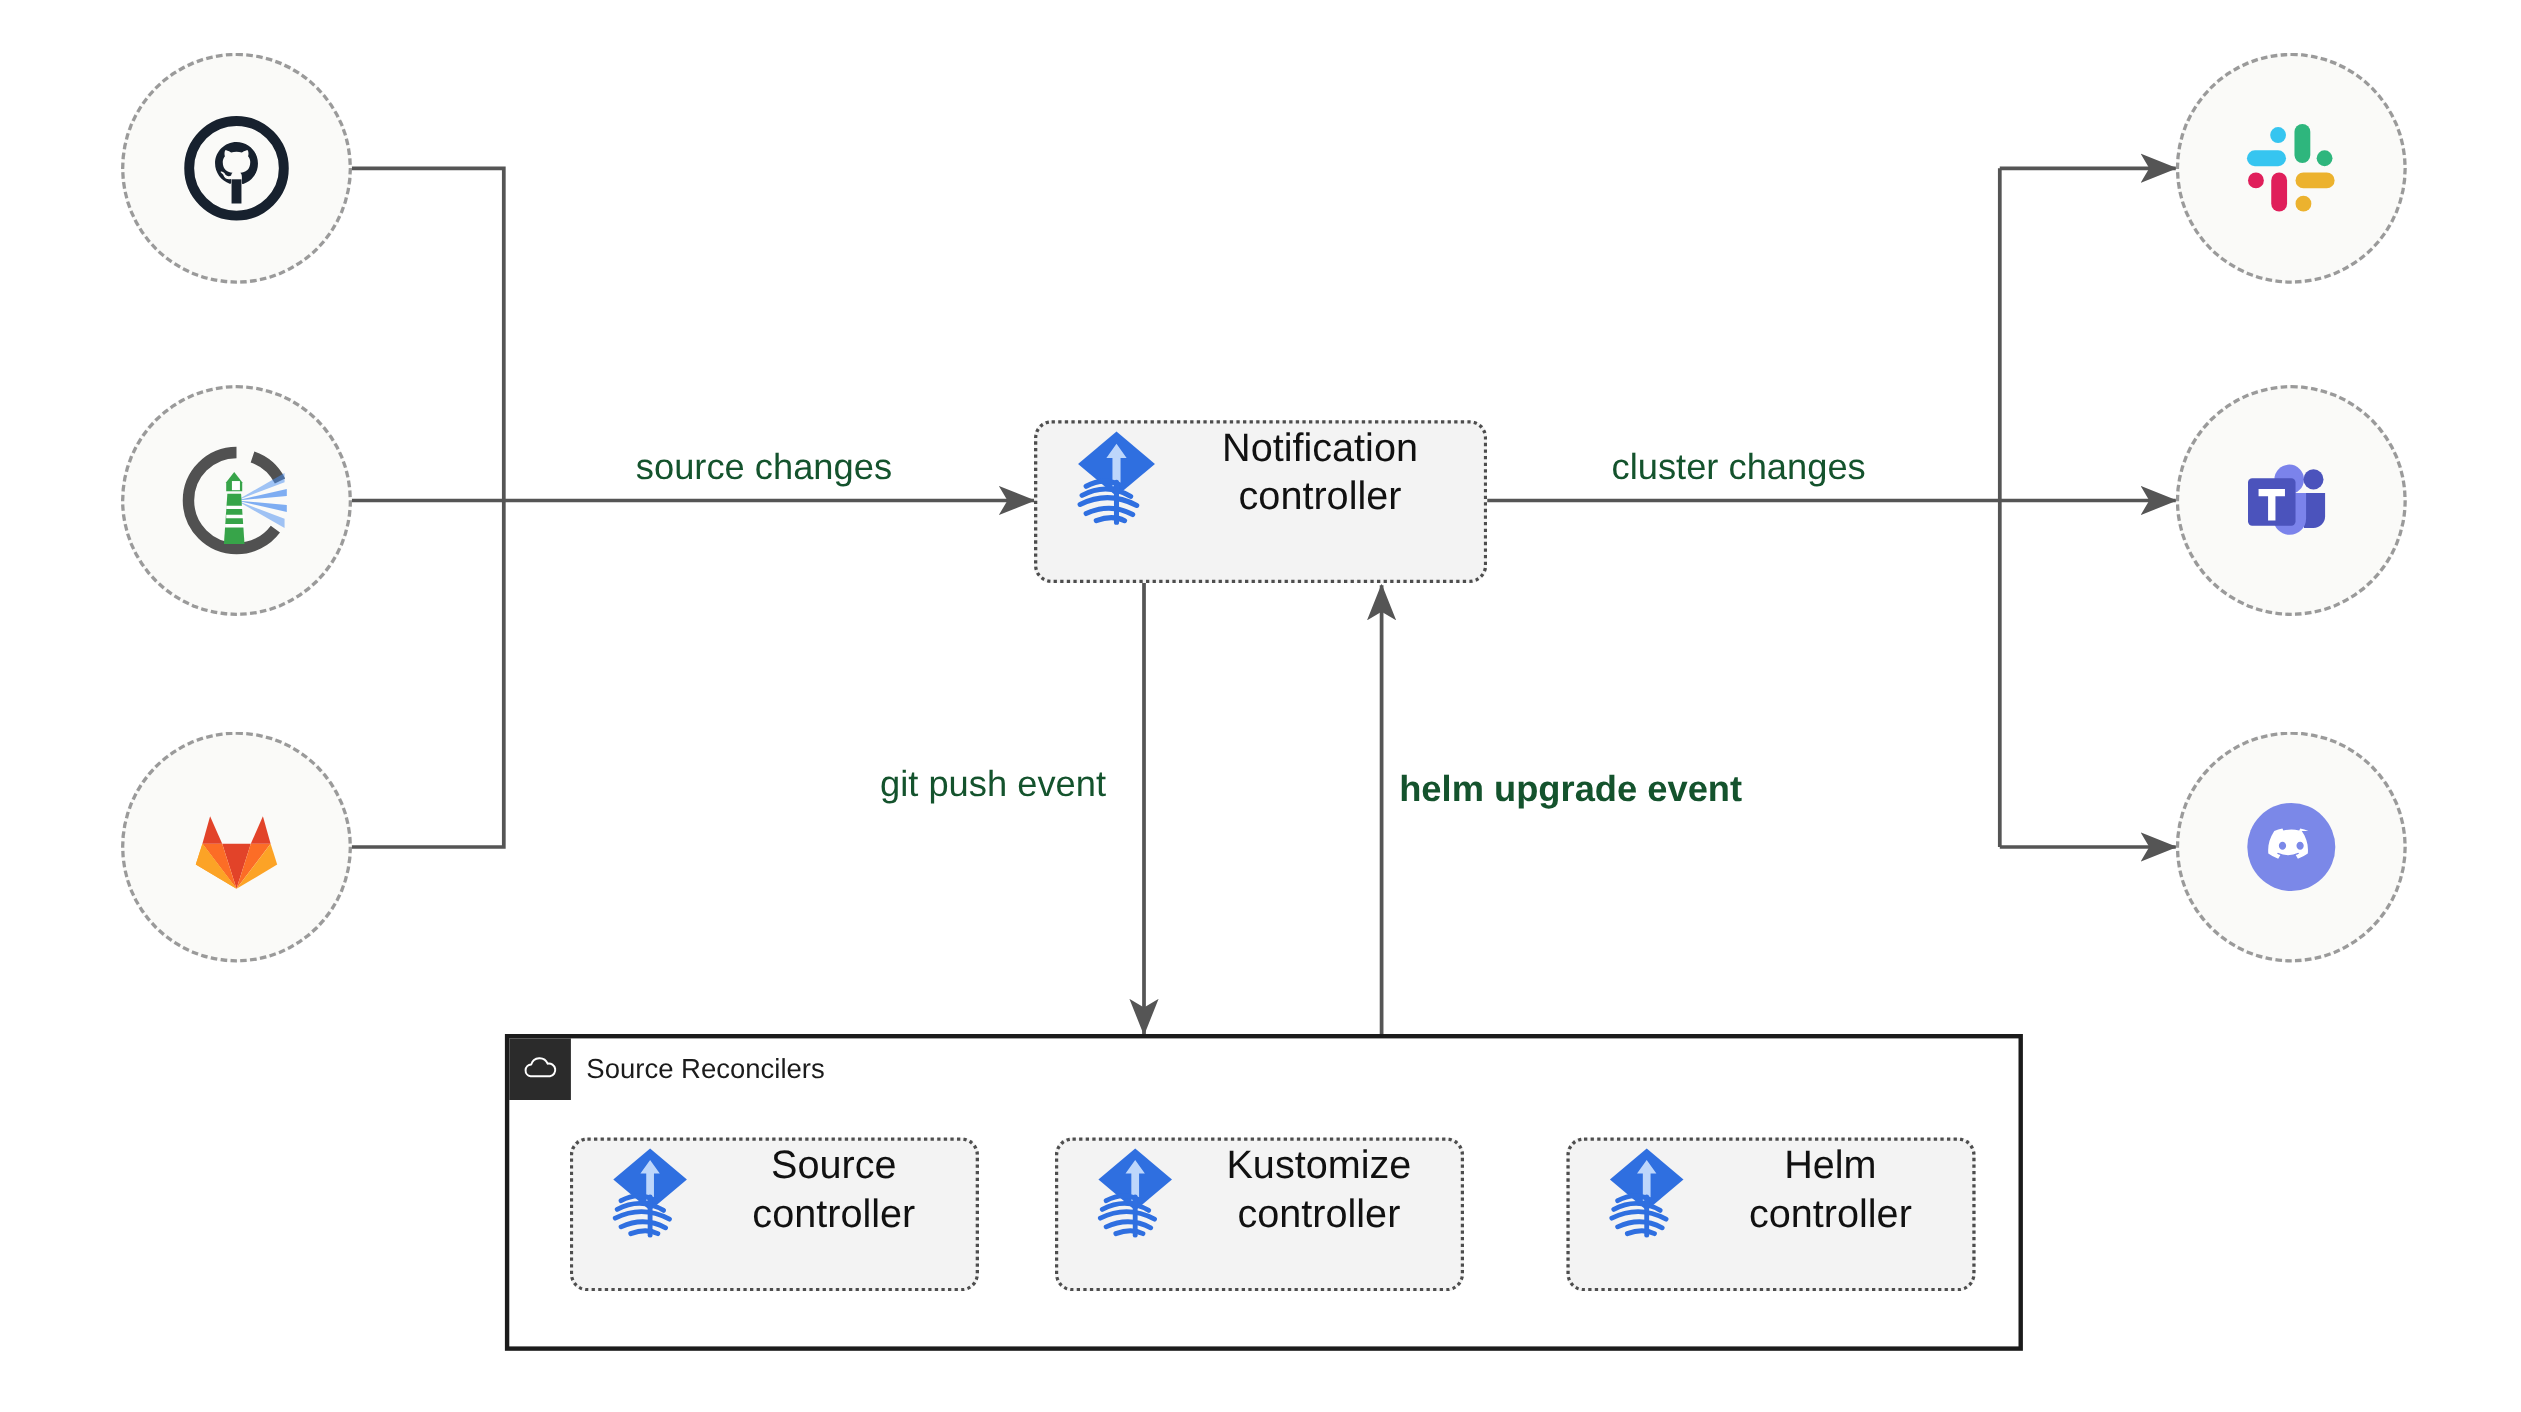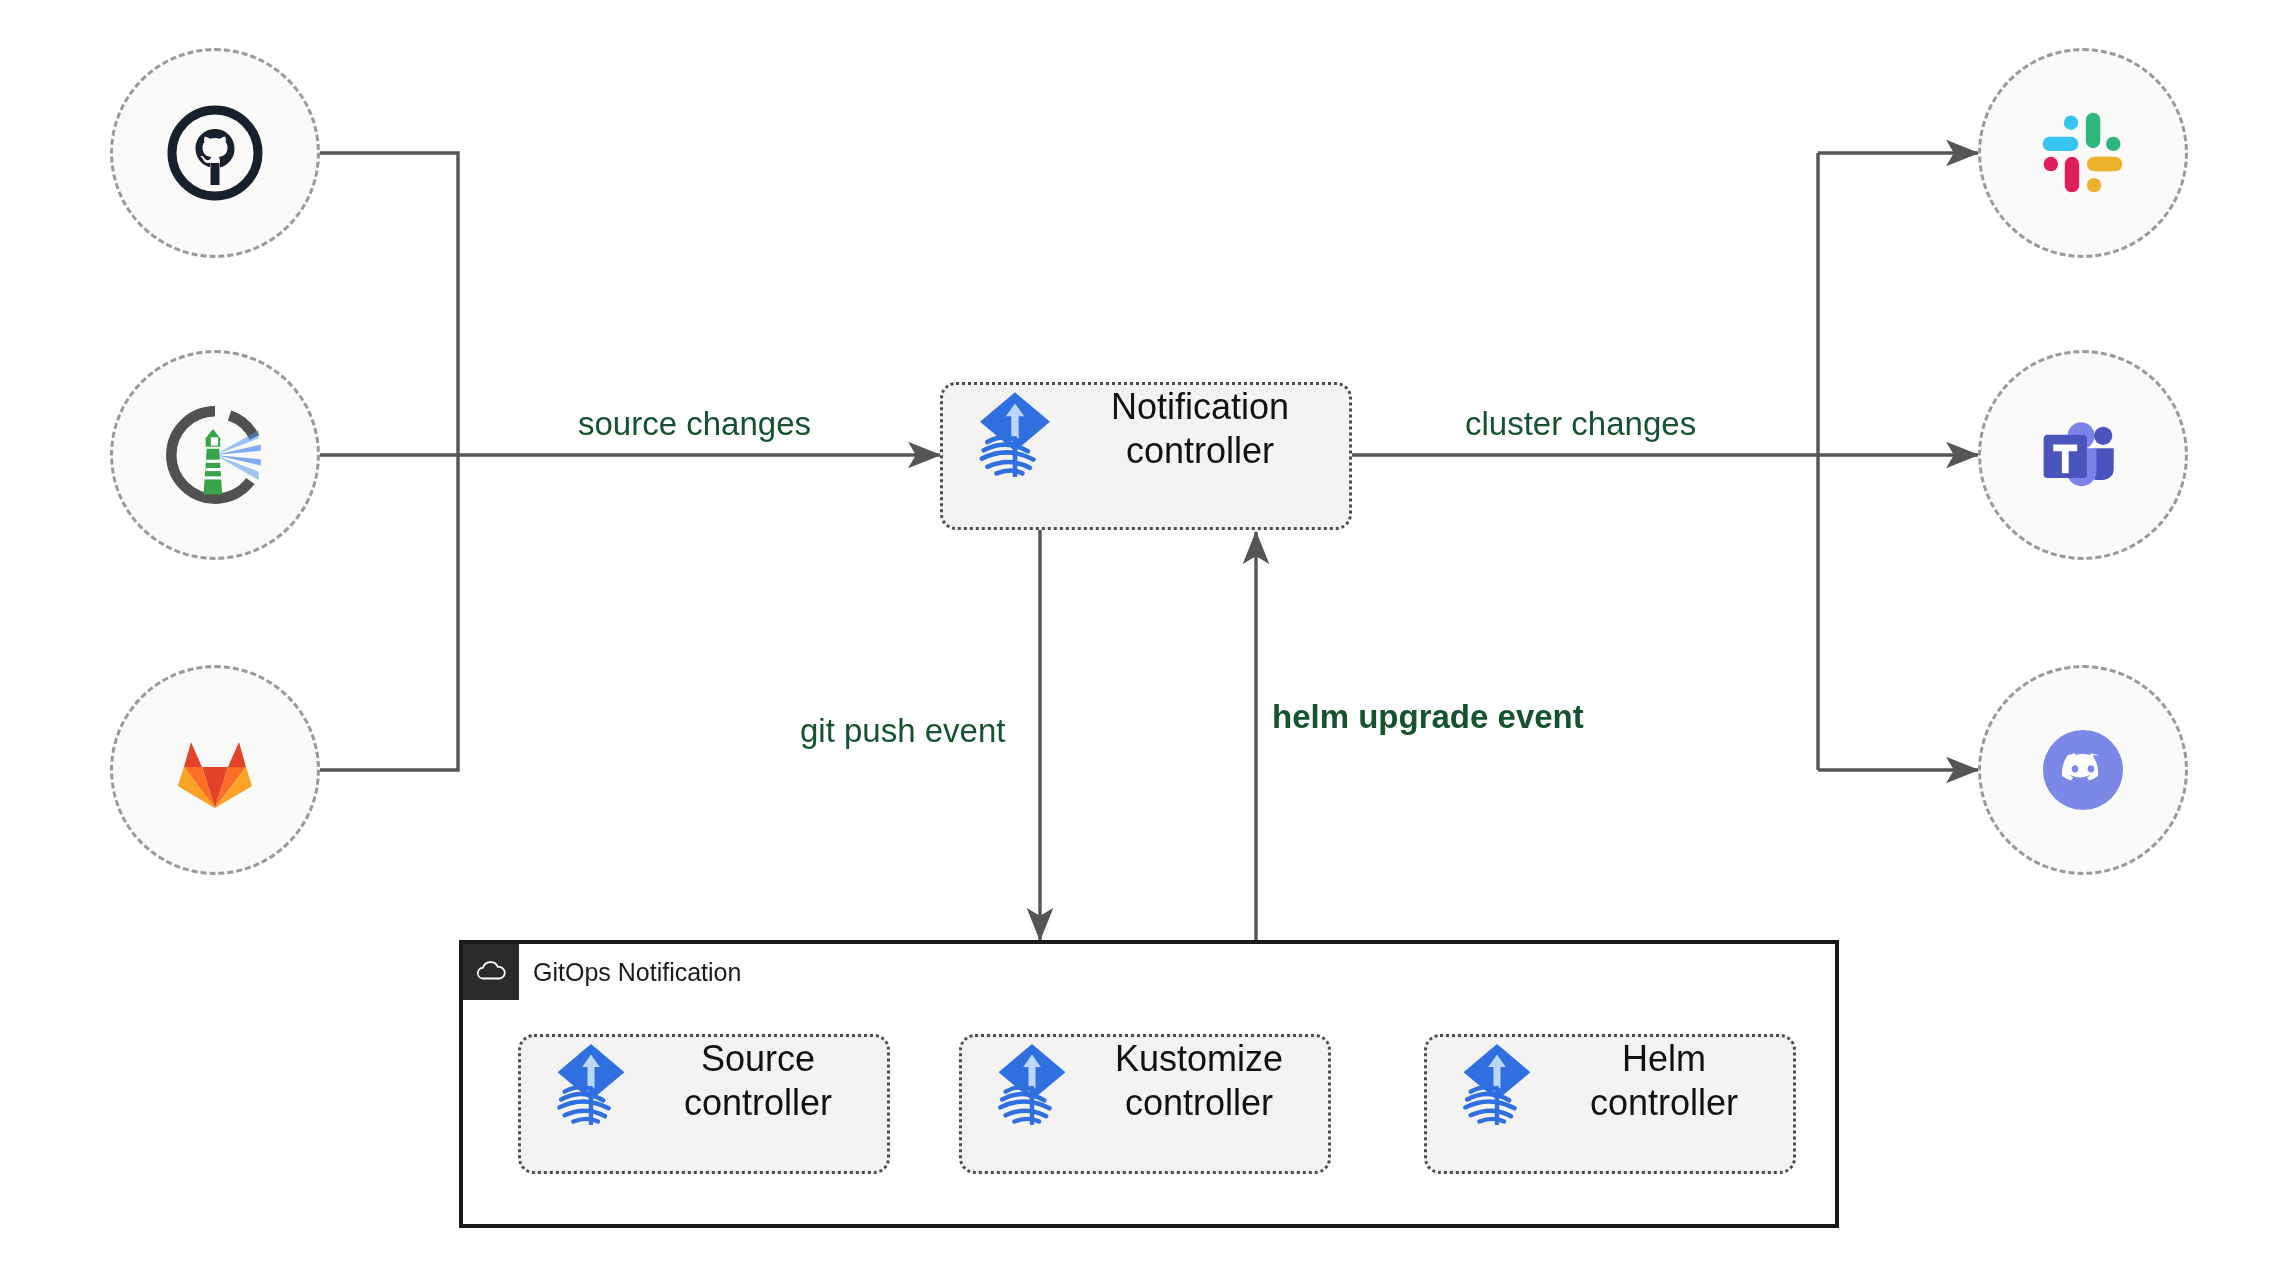--- a/index.html
+++ b/index.html
@@ -262,31 +262,31 @@
     <div class="logo-slot">
       <svg viewBox="0 0 100 100" width="100" height="100" xmlns="http://www.w3.org/2000/svg">
         <circle cx="50" cy="50" r="40" fill="#7b88e8"></circle>
         <path fill="#ffffff" d="M65.5 35.5a29 29 0 0 0-7.4-2.3l-.9 1.9a26.8 26.8 0 0 0-14.4 0l-.9-1.9a29 29 0 0 0-7.4 2.3c-4.7 7-6 13.8-5.4 20.5a29.6 29.6 0 0 0 9 4.6l2-3.3a19 19 0 0 1-3.1-1.5l.8-.6a21 21 0 0 0 18.5 0l.8.6c-1 .6-2 1.1-3.1 1.5l2 3.3a29.5 29.5 0 0 0 9-4.6c.8-7.8-1.3-14.5-5.5-20.5zM42 52.6c-1.8 0-3.3-1.7-3.3-3.7s1.4-3.7 3.3-3.7 3.3 1.7 3.3 3.7-1.5 3.7-3.3 3.7zm16 0c-1.8 0-3.3-1.7-3.3-3.7s1.4-3.7 3.3-3.7 3.3 1.7 3.3 3.7-1.4 3.7-3.3 3.7z"></path>
       </svg>
     </div>
   </div>
 
   <div class="edge-label" style="left:578px; top:405px;">source changes</div>
   <div class="edge-label" style="left:1465px; top:405px;">cluster changes</div>
-  <div class="edge-label" style="left:800px; top:712px;">git push event</div>
+  <div class="edge-label" style="left:800px; top:694px;">git push event</div>
   <div class="edge-label" style="left:1272px; top:698px;font-weight:bold;">helm upgrade event</div>
 
   <div id="reconcilers-container">
     <div id="reconcilers-header">
       <div id="reconcilers-badge">
         <svg viewBox="0 0 100 100" width="36" height="36" xmlns="http://www.w3.org/2000/svg">
           <path d="M26 68 a15 15 0 0 1 1.5 -29.8 A22 22 0 0 1 69 36 a16 16 0 0 1 6 32 z" fill="none" stroke="#ffffff" stroke-width="5" stroke-linejoin="round"></path>
         </svg>
       </div>
-      <div id="reconcilers-title">GitOps Notification</div>
+      <div id="reconcilers-title">Source Reconcilers</div>
     </div>
 
     <div class="ctrl-box" style="left:55px; top:90px; width:372px; height:140px;">
       <div class="flux-slot">
         <svg viewBox="0 0 100 100" width="88" height="88" xmlns="http://www.w3.org/2000/svg">
           <path d="M50 8 L88 40 L50 72 L12 40 Z" fill="#2f6fe0"></path>
           <path d="M50 20 L60 34 L54 34 L54 62 L46 62 L46 34 L40 34 Z" fill="#bdd6fb"></path>
           <g stroke="#2f6fe0" stroke-width="5" fill="none" stroke-linecap="round">
             <path d="M20 62 Q38 52 56 62"></path>
             <path d="M16 71 Q40 58 64 72"></path>

